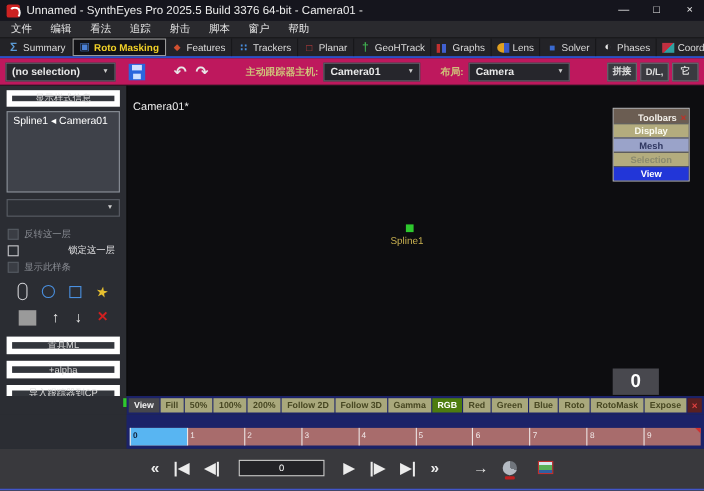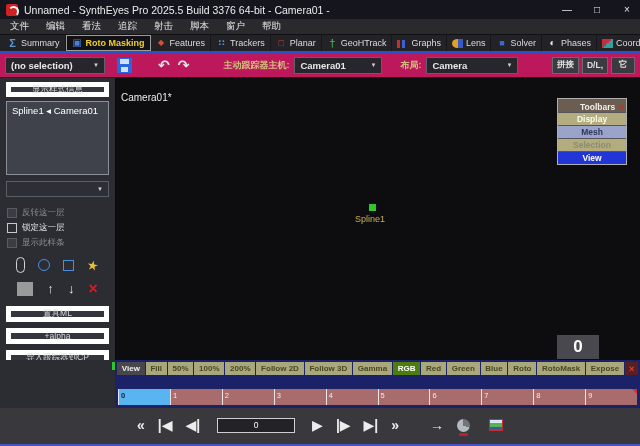--- a/index.html
+++ b/index.html
@@ -69,21 +69,21 @@
   .sidedd{width:103px;height:16px;margin:0 auto 8px auto;background:#2c2f35;border:1px solid #5a5e66;
           display:flex;align-items:center;justify-content:flex-end;padding:0 5px;}
   .cbrow{display:flex;align-items:center;gap:5px;padding:1.5px 0 1.5px 7px;font-size:8.5px;white-space:nowrap;}
   .cbox{width:10px;height:10px;flex:none;position:relative;}
   .cb-dis{background:#3a3d44;border:1px solid #565a62;}
   .cb-un{background:#2a2d33;border:1px solid #c8c8cc;}
   .cb-ck{background:#ececee;border:1px solid #ececee;}
   .cb-ck::after{content:"";position:absolute;left:2px;top:1px;width:4px;height:6px;border:solid #16161a;
                 border-width:0 2px 2px 0;transform:rotate(40deg);}
   .cl-dis{color:#8a8d94;}
-  .cl-en{color:#e4e4e6;}
+  .cl-en{color:#e4e4e6;margin-left:40px;}
   .toolrow{display:flex;align-items:center;justify-content:space-around;padding:7px 10px 4px 10px;}
   .capsule{width:9px;height:16px;border:1.5px solid #d4d4d8;border-radius:5px;}
   .circ{width:12px;height:12px;border:1.5px solid #4a90e0;border-radius:50%;}
   .sq{width:11px;height:11px;border:1.5px solid #4a90e0;}
   .wand{color:#e8c030;font-size:13px;line-height:13px;transform:rotate(10deg);}
   .swrow{display:flex;align-items:center;justify-content:space-around;padding:4px 10px 6px 10px;}
   .swatch{width:16px;height:14px;background:#9a9a9a;}
   .arrglyph{font-size:13px;color:#f0f0f0;font-weight:bold;}
   .delx{font-size:16px;color:#d02020;font-weight:bold;line-height:14px;}
 

